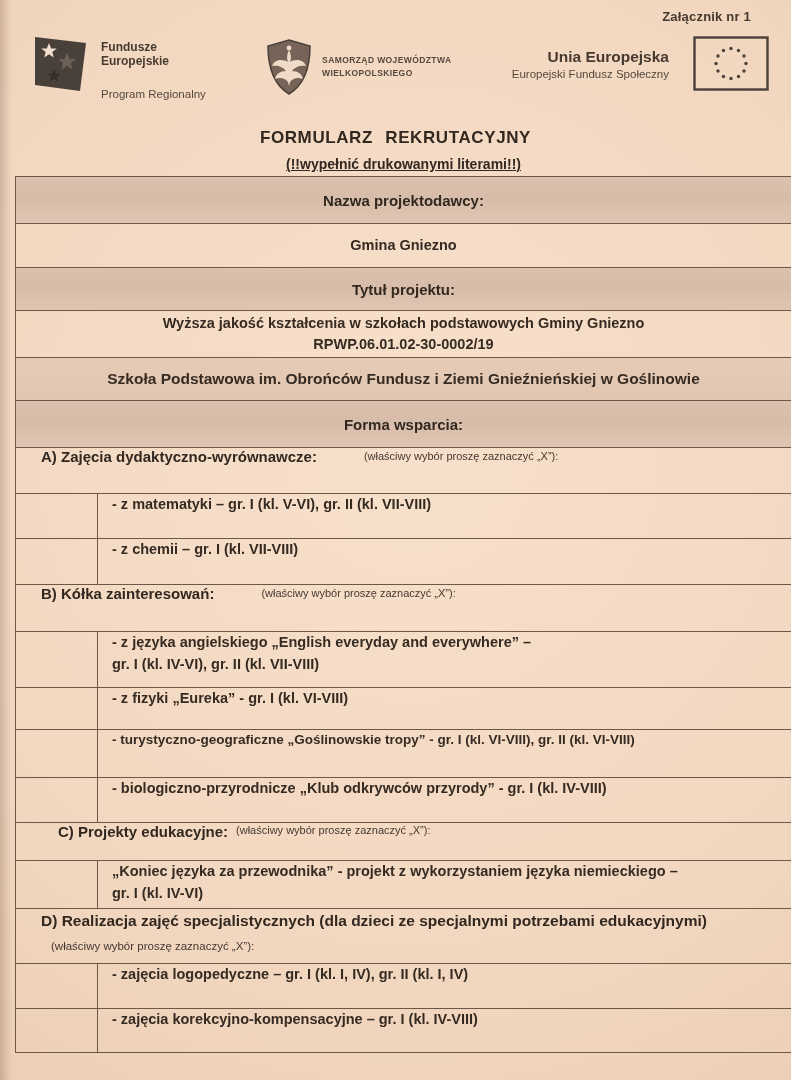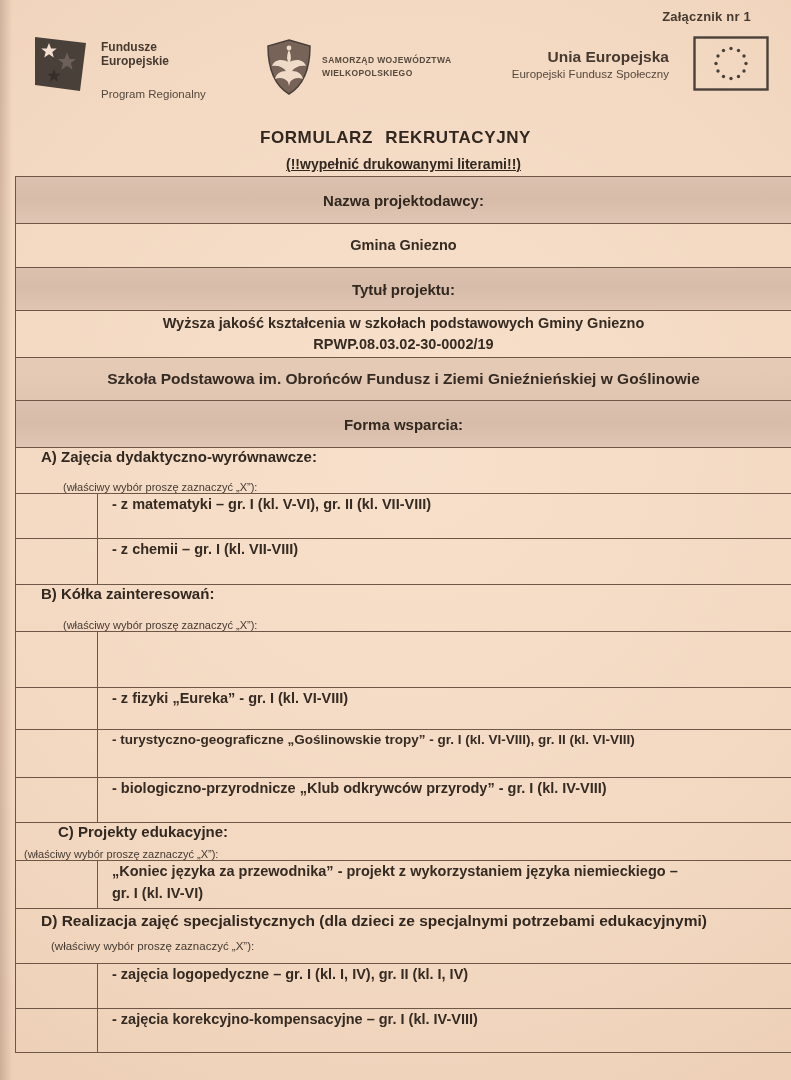--- a/index.html
+++ b/index.html
@@ -51,21 +51,21 @@
     box-sizing:border-box;
   }
   .row{border-bottom:1px solid #6e5747;box-sizing:border-box;position:relative;}
   .shaded{background:linear-gradient(180deg,#dcc2ae 0%,#d7bda9 45%,#e0c6b2 100%);}
   .shaded-light{background:linear-gradient(180deg,#e6cbb7 0%,#e1c6b2 100%);}
   .center{display:flex;flex-direction:column;align-items:center;justify-content:center;text-align:center;}
   .center .t{font-size:15px;font-weight:bold;color:#322820;}
   .center .v{font-size:14.5px;font-weight:bold;color:#362b22;line-height:1.45;}
   .center .big{font-size:15.5px;}
   
-  .section{display:flex;flex-direction:column;justify-content:space-between;}
+  .section{display:flex;flex-direction:row;justify-content:flex-start;}
   .sec-label{font-size:15px;font-weight:bold;padding-left:25px;color:#322820;}
   .sec-hint{font-size:11px;padding-left:47px;margin-top:2px;color:#443931;}
   .sec-hint-left{font-size:11px;padding-left:8px;margin-top:1px;color:#443931;}
   .secc .sec-label{padding-left:42px;}
   .secd-text{padding-left:25px;width:690px;font-size:15.5px;font-weight:bold;line-height:1.55;color:#322820;}
   .hint-inline{font-size:11.5px;font-weight:normal;margin-left:10px;color:#443931;}
   
   .option{display:flex;align-items:stretch;}
   .cb{width:82px;flex:0 0 82px;border-right:1px solid #6e5747;box-sizing:border-box;}
   .opt{flex:1;display:flex;flex-direction:column;justify-content:flex-start;
@@ -146,21 +146,21 @@
     <div class="row center" style="height:44px">
       <div class="v">Gmina Gniezno</div>
     </div>
 
     <div class="row center shaded" style="height:43px">
       <div class="t">Tytuł projektu:</div>
     </div>
 
     <div class="row center" style="height:47px">
       <div class="v">Wyższa jakość kształcenia w szkołach podstawowych Gminy Gniezno</div>
-      <div class="v">RPWP.08.03.02-30-0002/19</div>
+      <div class="v">RPWP.06.01.02-30-0002/19</div>
     </div>
 
     <div class="row center shaded-light" style="height:43px">
       <div class="v big">Szkoła Podstawowa im. Obrońców Fundusz i Ziemi Gnieźnieńskiej w Goślinowie</div>
     </div>
 
     <div class="row center shaded" style="height:47px">
       <div class="t">Forma wsparcia:</div>
     </div>
 
@@ -183,20 +183,24 @@
         </div>
     </div>
 
     <div class="row section" style="height:47px">
       <div class="sec-label">B) Kółka zainteresowań:</div>
       <div class="sec-hint">(właściwy wybór proszę zaznaczyć „X”):</div>
     </div>
 
     <div class="row option" style="height:56px">
       <div class="cb"></div>
+      <div class="opt">
+        <div>- z języka angielskiego „English everyday and everywhere” –</div>
+        <div>gr. I (kl. IV-VI), gr. II (kl. VII-VIII)</div>
+      </div>
     </div>
 
     <div class="row option" style="height:42px">
       <div class="cb"></div>
       <div class="opt">
           <div>- z fizyki „Eureka” - gr. I (kl. VI-VIII)</div>
         </div>
     </div>
 
     <div class="row option" style="height:48px">

